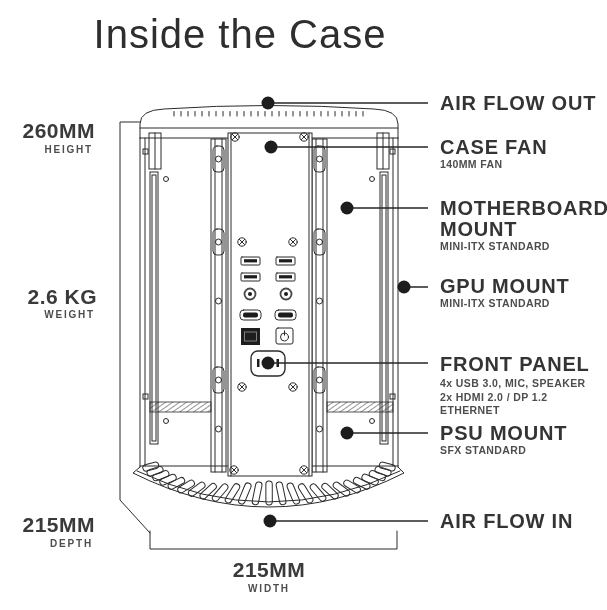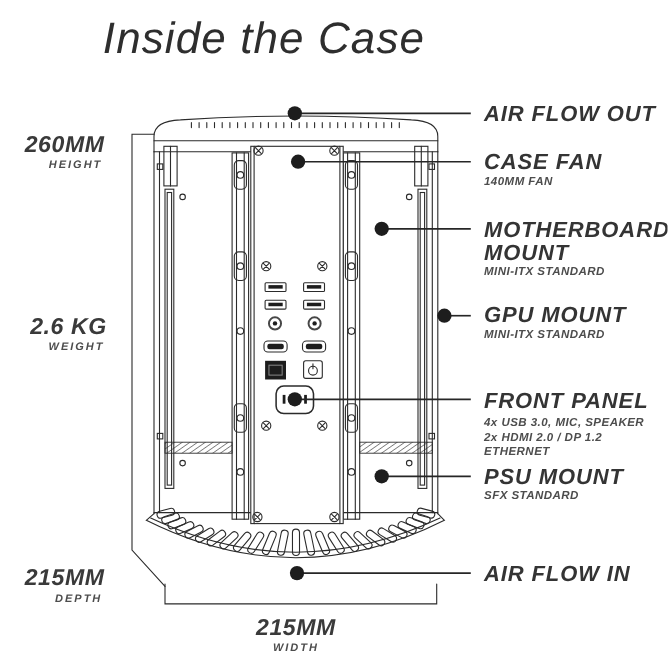--- a/index.html
+++ b/index.html
@@ -1,19 +1,19 @@
 <!DOCTYPE html>
 <html style="--ink: #2b2b2b; --dark: #1d1d1d; --text: #3a3a3a; --subtext: #4d4d4d; --bg: #ffffff;"><head>
 <meta charset="utf-8">
 <style>
   :root{
     --ink:#2b2b2b; --dark:#1d1d1d; --text:#3a3a3a; --subtext:#4d4d4d; --bg:#ffffff;
   }
   html,body{margin:0;padding:0;background:var(--bg);}
-  .stage{width:607px;height:610px;position:relative;background:var(--bg);overflow:hidden;font-style:italic;}
+  .stage{width:607px;height:610px;position:relative;background:var(--bg);overflow:hidden;}
   svg text{font-family:"Liberation Sans","DejaVu Sans",sans-serif;}
   .title{font-size:40px;font-weight:300;fill:#2e2e2e;letter-spacing:1px;}
   .dim-value{font-size:21px;font-weight:700;fill:var(--text);letter-spacing:0.5px;}
   .dim-label{font-size:10px;font-weight:700;fill:var(--subtext);letter-spacing:1.8px;}
   .co-title{font-size:20px;font-weight:700;fill:#343434;letter-spacing:0.8px;}
   .co-sub{font-size:10.5px;font-weight:700;fill:var(--subtext);letter-spacing:0.4px;}
   .ln{stroke:var(--ink);fill:none;stroke-width:1;stroke-linecap:round;}
   .ln2{stroke:var(--ink);fill:none;stroke-width:1.4;stroke-linecap:round;}
   .leader{stroke:#262626;fill:none;stroke-width:1.5;}
   .dot{fill:var(--dark);stroke:none;}

